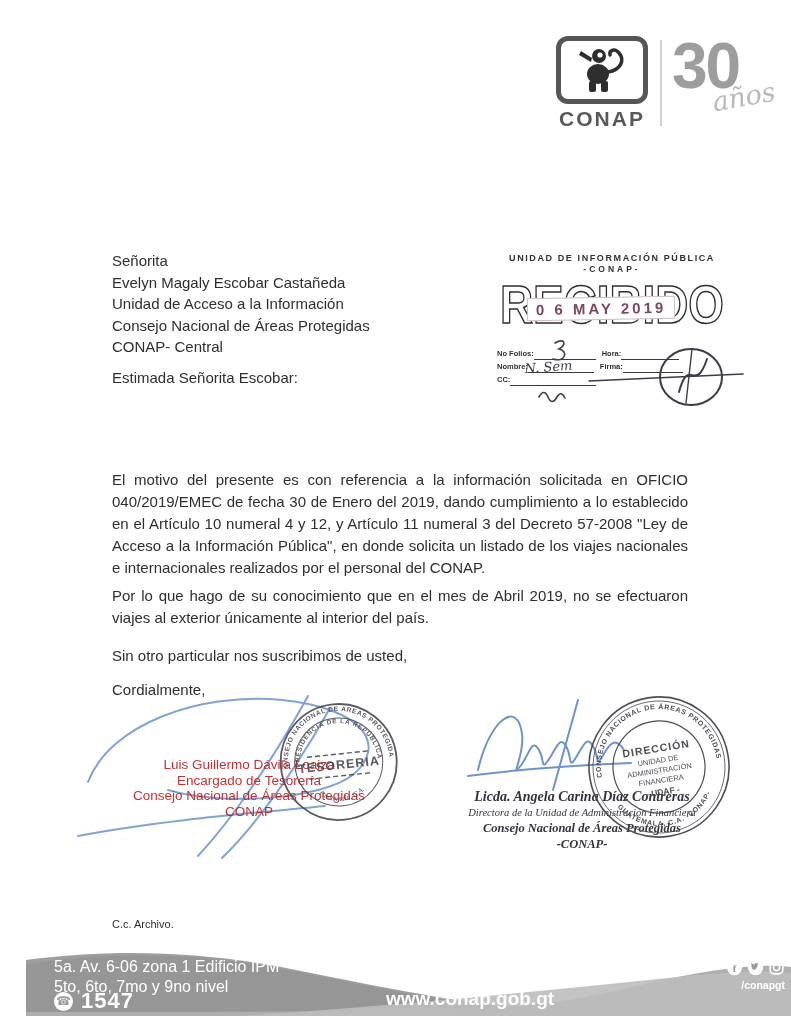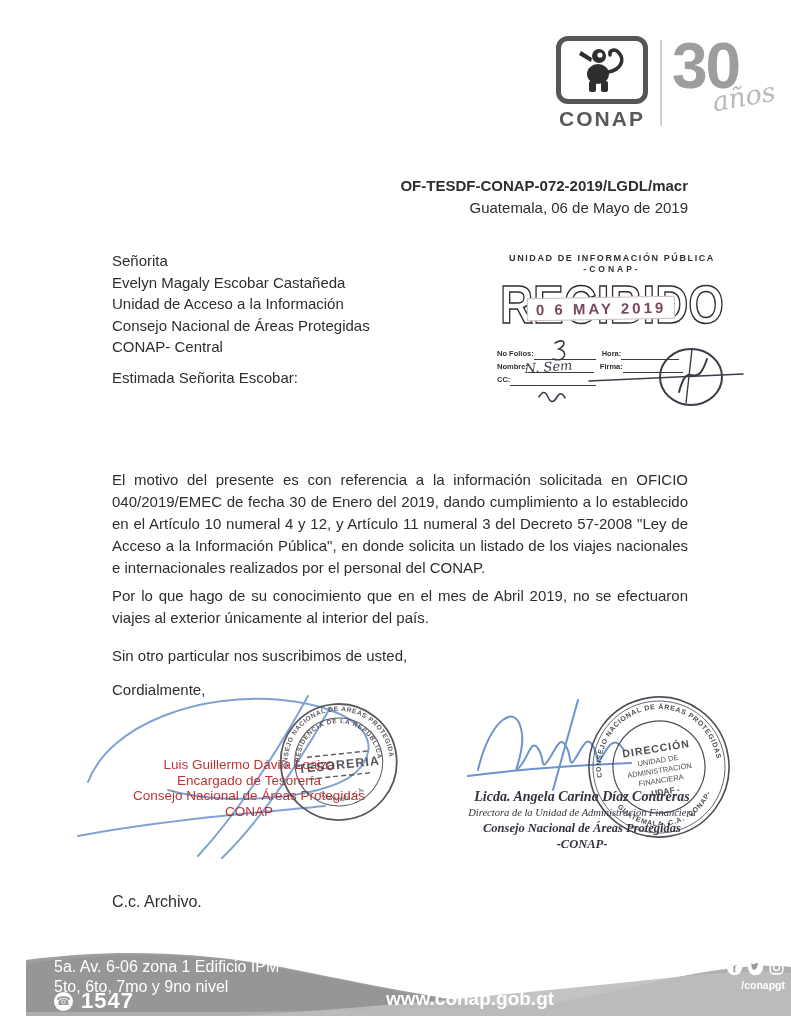--- a/index.html
+++ b/index.html
@@ -47,21 +47,21 @@
   .sig-ink { pointer-events:none; }
   .sig-left-txt { left:104px; top:757px; width:290px; text-align:center;
                   font-family:Liberation Sans, sans-serif; font-size:13.5px; line-height:15.5px;
                   color:#b91c1c; opacity:.9; }
   .sig-right-txt { left:432px; top:789px; width:300px; text-align:center;
                    font-family:"Liberation Serif", serif; color:#32323c; }
   .sig-right-txt .nm { font-size:14px; font-weight:bold; font-style:italic; }
   .sig-right-txt .t1 { font-size:10.5px; font-style:italic; line-height:15px; }
   .sig-right-txt .t2 { font-size:12.5px; font-weight:bold; font-style:italic; line-height:16px; }
 
-  .ccline { left:112px; top:893px; font-size:16px; }
+  .ccline { left:112px; top:918px; font-size:11px; }
 
   
   .footer-txt { color:#ffffff; }
   .addr { left:54px; top:957px; font-size:16px; font-weight:normal; line-height:20px; }
   .phone-row { left:54px; top:988px; display:flex; align-items:center; }
   .phone-circ { width:19px; height:19px; border-radius:50%; background:#fff; color:#9a9a9a;
                 font-size:12px; display:flex; align-items:center; justify-content:center; }
   .phone-num { font-size:22px; font-weight:bold; margin-left:8px; letter-spacing:1px; }
   .website { left:350px; top:988px; width:240px; text-align:center; font-size:19px; font-weight:bold; }
   .social { left:713px; top:959px; width:72px; display:flex; gap:4px; justify-content:flex-end; }
@@ -90,24 +90,20 @@
       </div>
       <div class="logo-word">CONAP</div>
     </div>
     <div class="logo-div"></div>
     <div>
       <div class="anniv-num">30</div>
       <div class="anniv-word">años</div>
     </div>
   </div>
 
-  <div class="abs refblock">
-    <div class="refline">OF-TESDF-CONAP-072-2019/LGDL/macr</div>
-    <div>Guatemala, 06 de Mayo de 2019</div>
-  </div>
 
   <div class="abs recipient">
     <div>Señorita</div>
     <div>Evelyn Magaly Escobar Castañeda</div>
     <div>Unidad de Acceso a la Información</div>
     <div>Consejo Nacional de Áreas Protegidas</div>
     <div>CONAP- Central</div>
   </div>
 
   <div class="abs rstamp">

